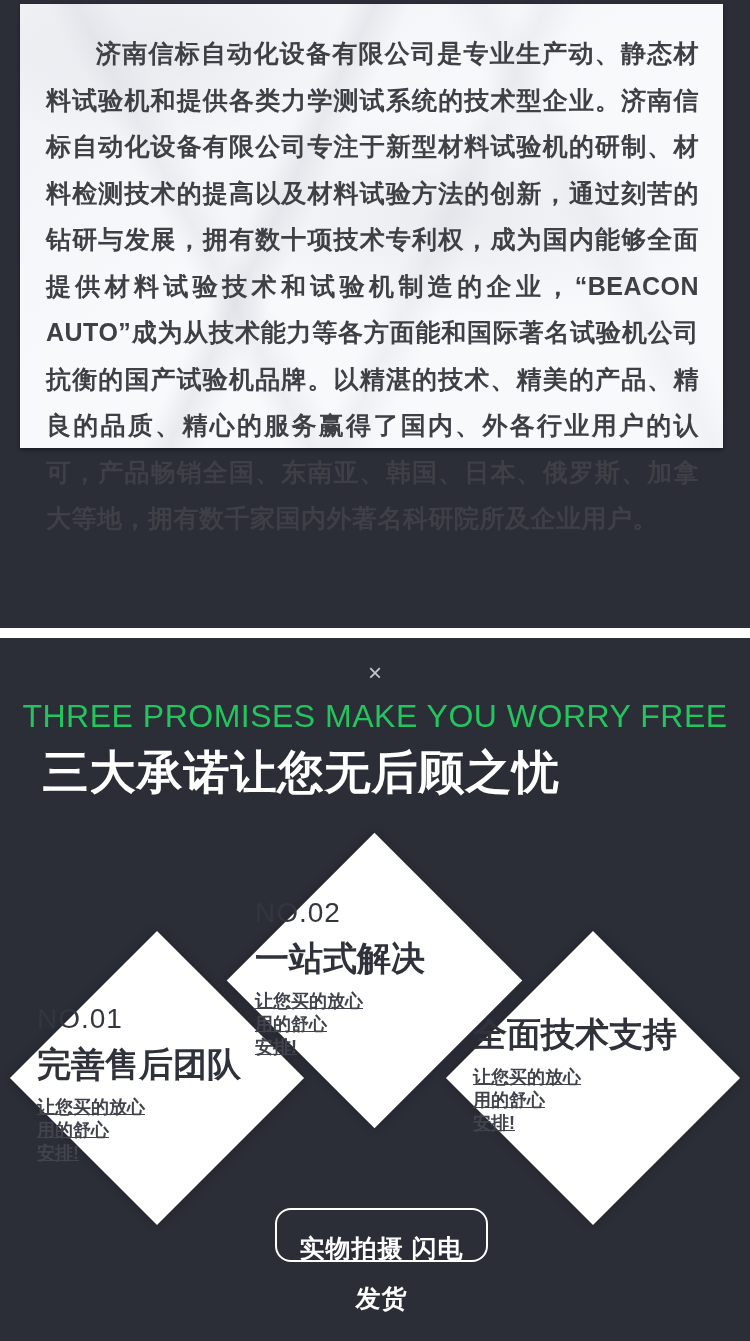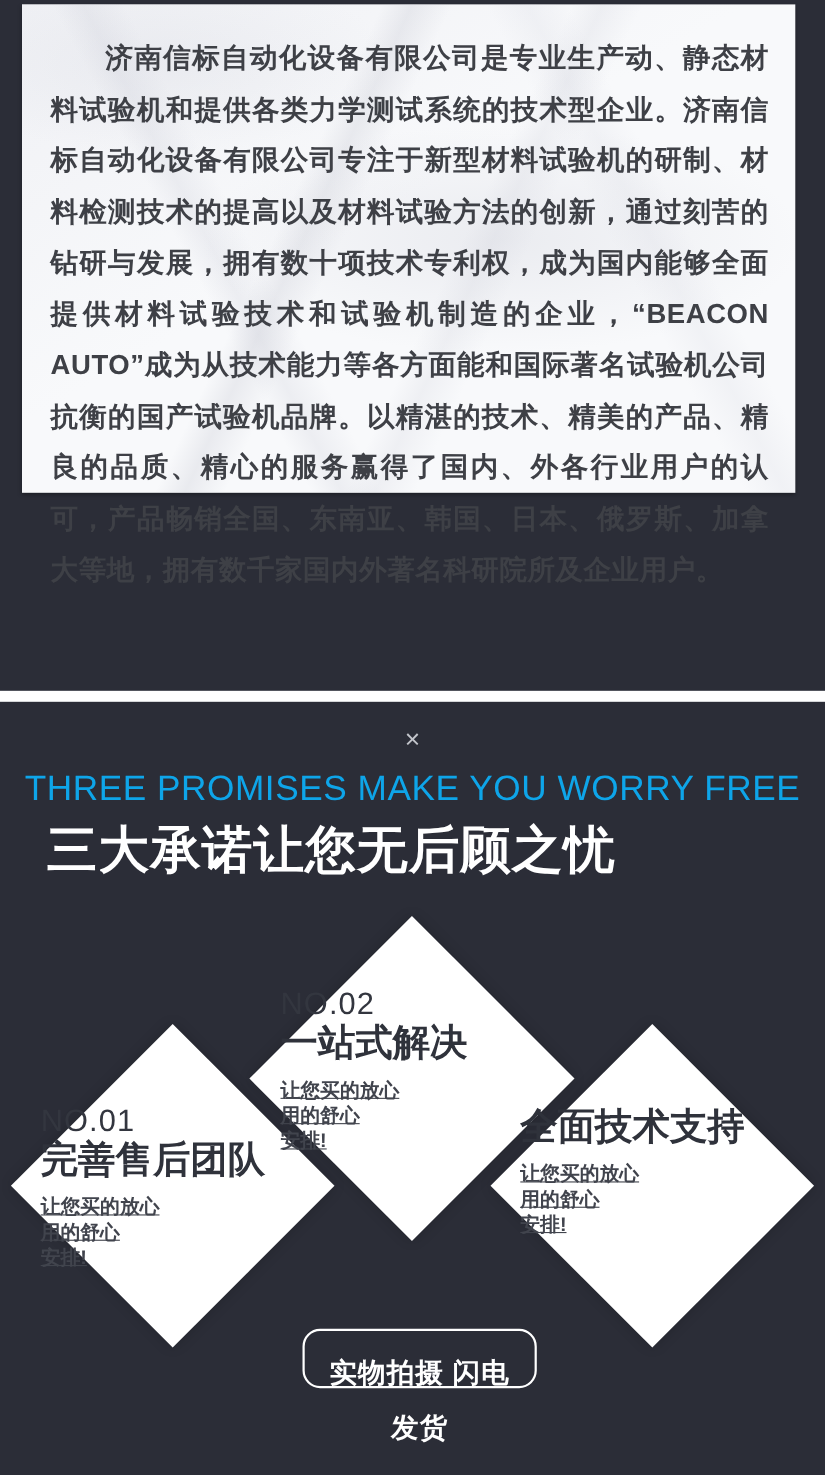--- a/index.html
+++ b/index.html
@@ -53,21 +53,21 @@
     text-align: center;
     font-size: 24px; line-height: 24px;
     color: #c3c5cb;
     font-weight: 300;
   }
   .title-en {
     position: absolute; left: 0; top: 60px;
     width: 750px;
     text-align: center;
     font-size: 32px; line-height: 36px;
-    color: #0ea5e9;
+    color: #22c55e;
     letter-spacing: 0.5px;
     white-space: nowrap;
   }
   .title-zh {
     position: absolute; left: 0; top: 106px;
     width: 602px;
     text-align: center;
     font-size: 46px; line-height: 56px;
     font-weight: bold;
     color: #ffffff;
@@ -104,20 +104,21 @@
   .d-content.left   { left: 37px;  top: 366px; }
   .d-content.right  { left: 473px; top: 366px; }
 
   .d-no {
     font-size: 28px; line-height: 30px;
     color: #33363f;
     letter-spacing: 1px;
   }
   .d-title {
     font-size: 34px; line-height: 40px;
+    margin-top: 10px;
     color: #2f323b;
     font-weight: 600;
     white-space: nowrap;
   }
   .d-small {
     margin-top: 12px;
     font-size: 18px; line-height: 23px;
     color: #41444d;
     font-weight: 600;
     text-decoration: underline;

